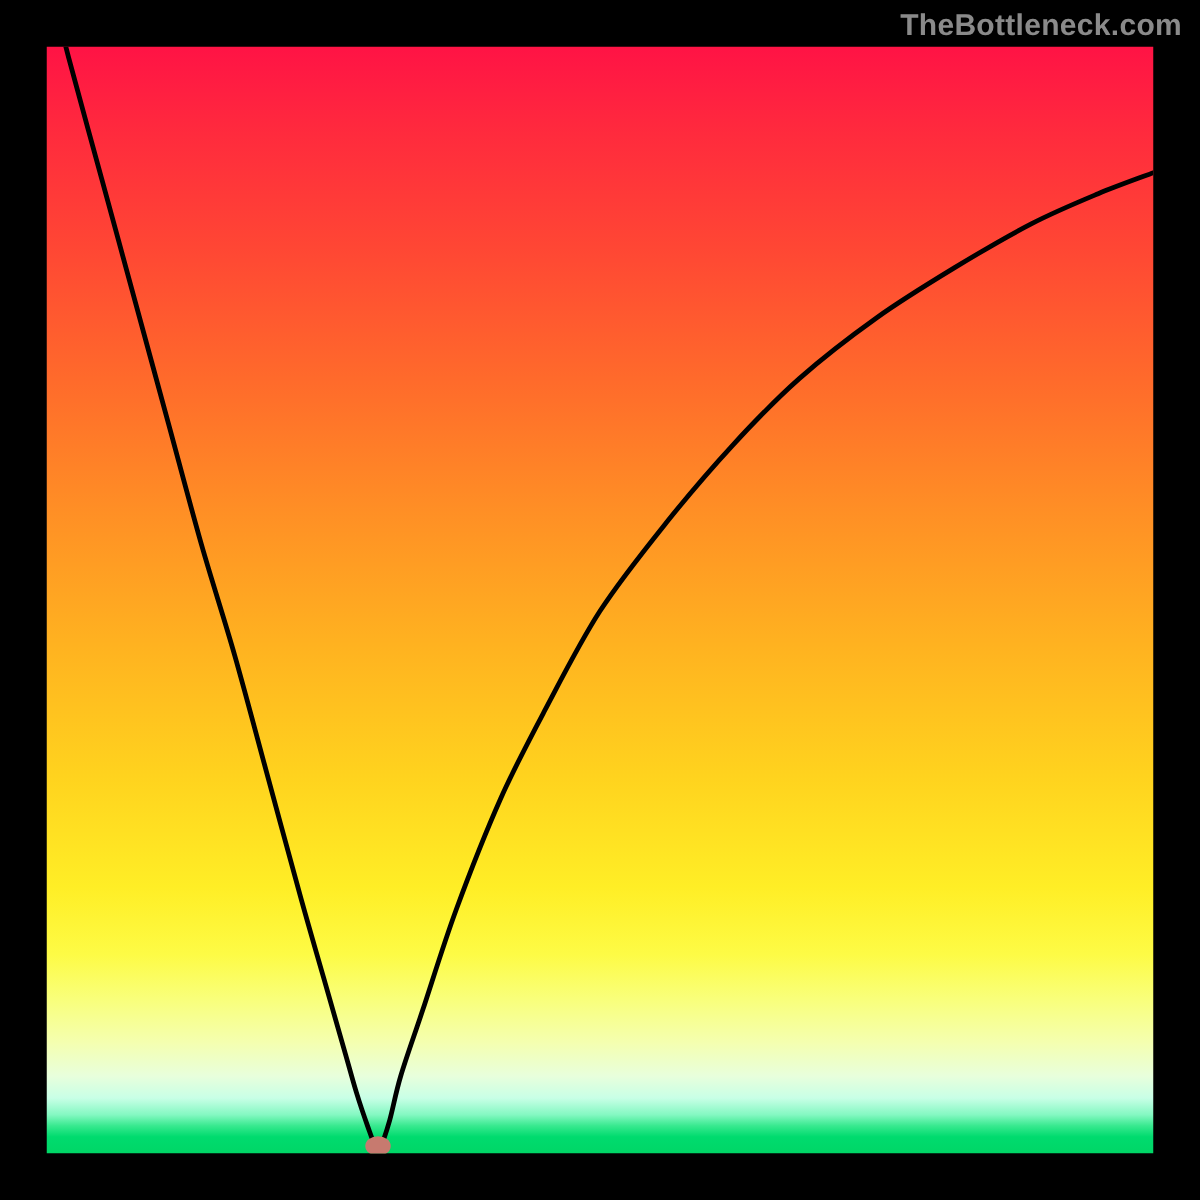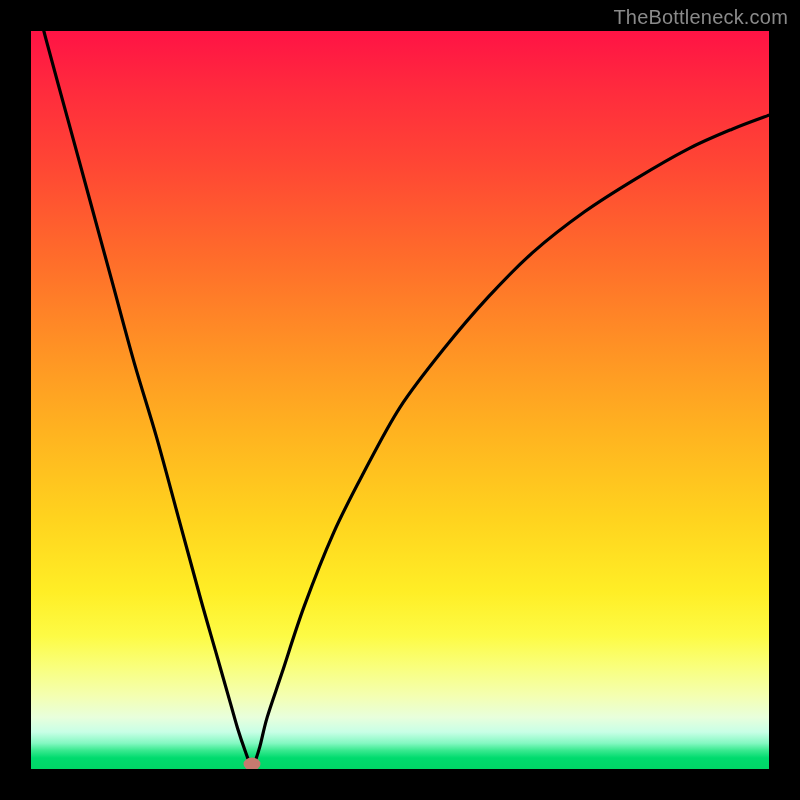--- a/index.html
+++ b/index.html
@@ -45,21 +45,21 @@
       #38e98f 97.5%,
       #00db6e 98.5%,
       #00d666 100%);
   }
   .watermark {
     position: absolute;
     top: 6px;
     right: 12px;
     color: #8a8a8a;
     font-size: 20px;
-    font-weight: 400;
+    font-weight: 700;
     letter-spacing: 0.2px;
     user-select: none;
   }
   svg.curve {
     position: absolute;
     inset: 0;
   }
   .marker {
     position: absolute;
     width: 17px;

